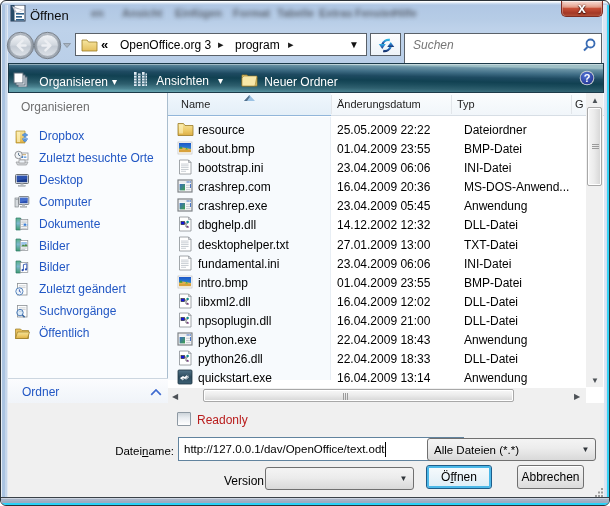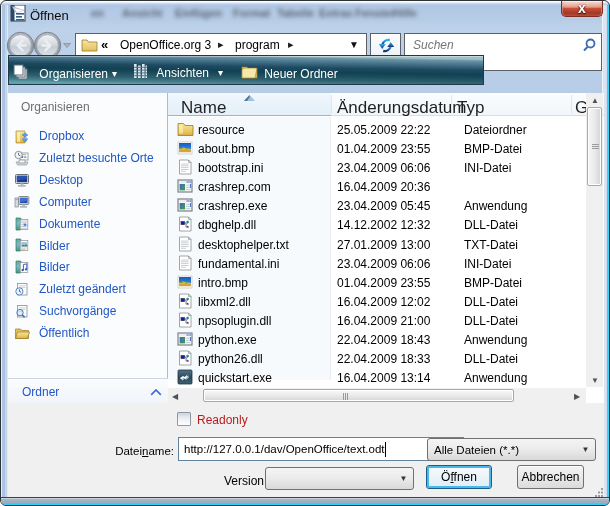--- a/index.html
+++ b/index.html
@@ -23,40 +23,40 @@
  box-shadow:inset 0 1px 0 rgba(255,255,255,.55), inset 1px 0 0 rgba(255,255,255,.3), inset -1px 0 0 rgba(255,255,255,.3), inset 0 -3px 4px rgba(120,20,10,.3)}
 .closebtn span{position:absolute;left:0;right:0;top:0;text-align:center;font-size:14px;font-weight:bold;color:#fff;
  text-shadow:0 0 2px #4c1a12,0 1px 1px #3a120c;line-height:15px}
 .addrbar{position:absolute;left:74px;top:32px;width:292px;height:23px;background:#fff;border:1px solid #5a6169;
  font-size:12px;color:#000}
 .addrbar .seg{position:absolute;top:4px}
 .refresh{position:absolute;left:369px;top:32px;width:31px;height:23px;background:linear-gradient(#fdfdfe,#eef3f8);border:1px solid #5a6169}
 .search{position:absolute;left:403px;top:32px;width:198px;height:38px;background:#fff;border:1px solid #5a6169}
 .search .hint{position:absolute;left:8px;top:4px;font-size:12px;font-style:italic;color:#757575}
 
-.toolbar{position:absolute;left:7px;top:54px;width:476px;height:30px;
+.toolbar{position:absolute;left:7px;top:62px;width:596px;height:30px;
  overflow:hidden;background:#2a5668;
  border:1px solid #1c3a49}
 .toolbar::before{content:'';position:absolute;left:-20px;right:-20px;top:-14px;bottom:-14px;
  transform:rotate(0.95deg);
  background:linear-gradient(180deg,#9fc0c6 24%,#6b94a6 27%,#3f6d85 36%,#1e4a61 44%,#114152 52%,#1b4c5c 58%,#2e5f6e 66%,#4a8290 74%,#62a0ac 78%),
  #2a5668}
 .toolbar::after{content:'';position:absolute;left:0;right:0;top:0;height:1px;background:rgba(255,255,255,.4)}
 .tbtn{position:absolute;top:4px;height:21px;color:#fff;font-size:12px;white-space:nowrap}
 .tbtn .lbl{position:relative;top:3px}
 .tarrow{font-size:10px;position:relative;top:2px;margin-left:4px}
 
 .sidebar{position:absolute;left:7px;top:92px;width:159px;height:310px;background:#fafcfe}
 .sdivider{position:absolute;left:166px;top:92px;width:1px;height:310px;background:#a9bdce}
 .sitem{position:absolute;left:38px;font-size:12px;color:#2257c4;white-space:nowrap}
 .sicon{position:absolute;left:13px;width:16px;height:16px}
 .listpanel{position:absolute;left:167px;top:92px;width:436px;height:310px;background:#fff}
 .hdr{position:absolute;top:0;left:0;width:436px;height:23px;background:linear-gradient(#fbfdfe,#f1f6fa);border-bottom:1px solid #d7dee5}
 .hdrname{position:absolute;left:0;top:0;width:163px;height:23px;background:linear-gradient(#f0f7fd,#e4eff8);border-bottom:1px solid #92b6da}
-.hdrtxt{position:absolute;top:5px;font-size:17px;color:#1f1f1f}
+.hdrtxt{position:absolute;top:5px;font-size:11px;color:#1f1f1f}
 .hline{position:absolute;top:2px;width:1px;height:19px;background:#e2e6ea}
 .row{position:absolute;left:0;width:418px;height:19px;font-size:12px;color:#000}
 .row .nm{position:absolute;left:30px;top:3px;white-space:nowrap}
 .row .dt{position:absolute;left:169px;top:3px;white-space:nowrap}
 .row .tp{position:absolute;left:296px;top:3px;white-space:nowrap}
 .row svg{position:absolute;left:9px;top:1px}
 .nametint{position:absolute;left:0;top:24px;width:163px;height:263px;background:#f7fafd;border-right:1px solid #e8eef4}
 
 .vsb{position:absolute;left:418px;top:0px;width:17px;height:294px;background:#f0f0f0}
 .hsb{position:absolute;left:0px;top:295px;width:418px;height:15px;background:#f0f0f0}
@@ -423,20 +423,21 @@
             <rect x="2.6" y="6" width="5.4" height="6.4" fill="url(#g_bg)"></rect>
             <g fill="#c3c9cf">
               <rect x="9" y="6.8" width="4.4" height=".9"></rect>
               <rect x="9" y="9" width="4.4" height=".9"></rect>
               <rect x="9" y="11.2" width="4.4" height=".9"></rect>
             </g>
             <rect x="13" y="6" width="1" height="4" fill="#4a77c8"></rect>
           </svg>
           <span class="nm">crashrep.com</span>
           <span class="dt">16.04.2009 20:36</span>
+          <span class="tp">MS-DOS-Anwend...</span>
         </div>
 <div class="row" style="top:103px">
           <svg width="16" height="16" viewBox="0 0 16 16">
             <rect x="1" y="2" width="14" height="12" fill="#f4f5f6" stroke="#7d8287" stroke-width="1.2"></rect>
             <rect x="2.2" y="3.2" width="11.6" height="1.6" fill="#e8eaec"></rect>
             <g fill="#3d6fc4">
               <rect x="9.6" y="3.4" width="1.2" height="1.2"></rect>
               <rect x="11.2" y="3.4" width="1.2" height="1.2"></rect>
               <rect x="12.8" y="3.4" width="1.2" height="1.2"></rect>
             </g>

